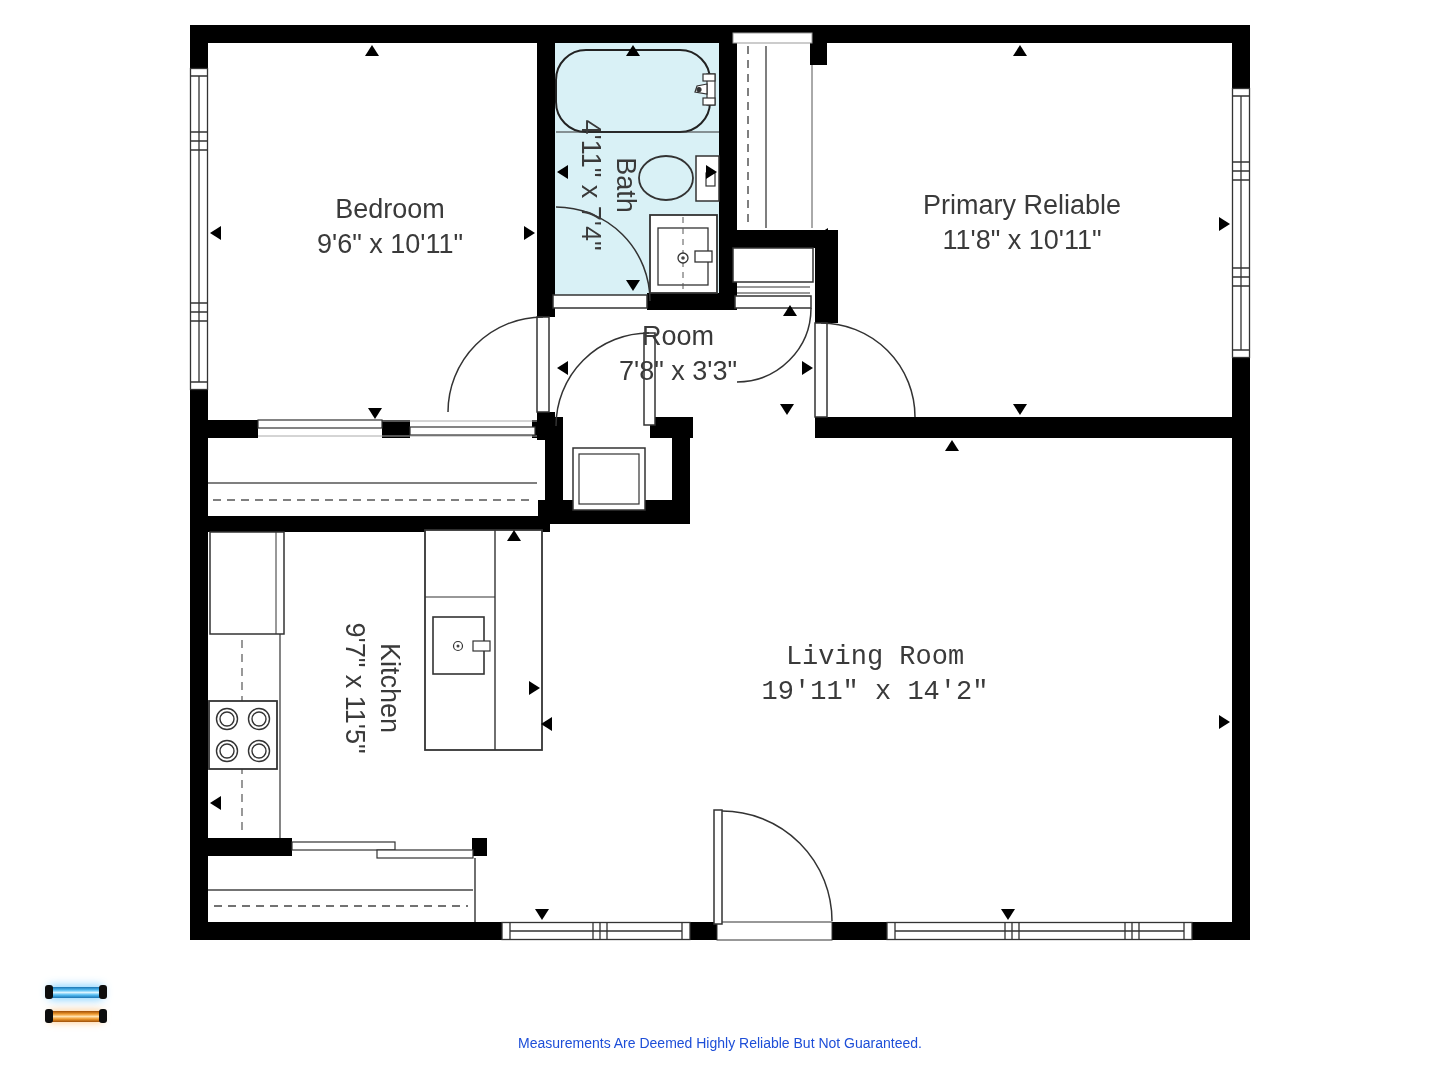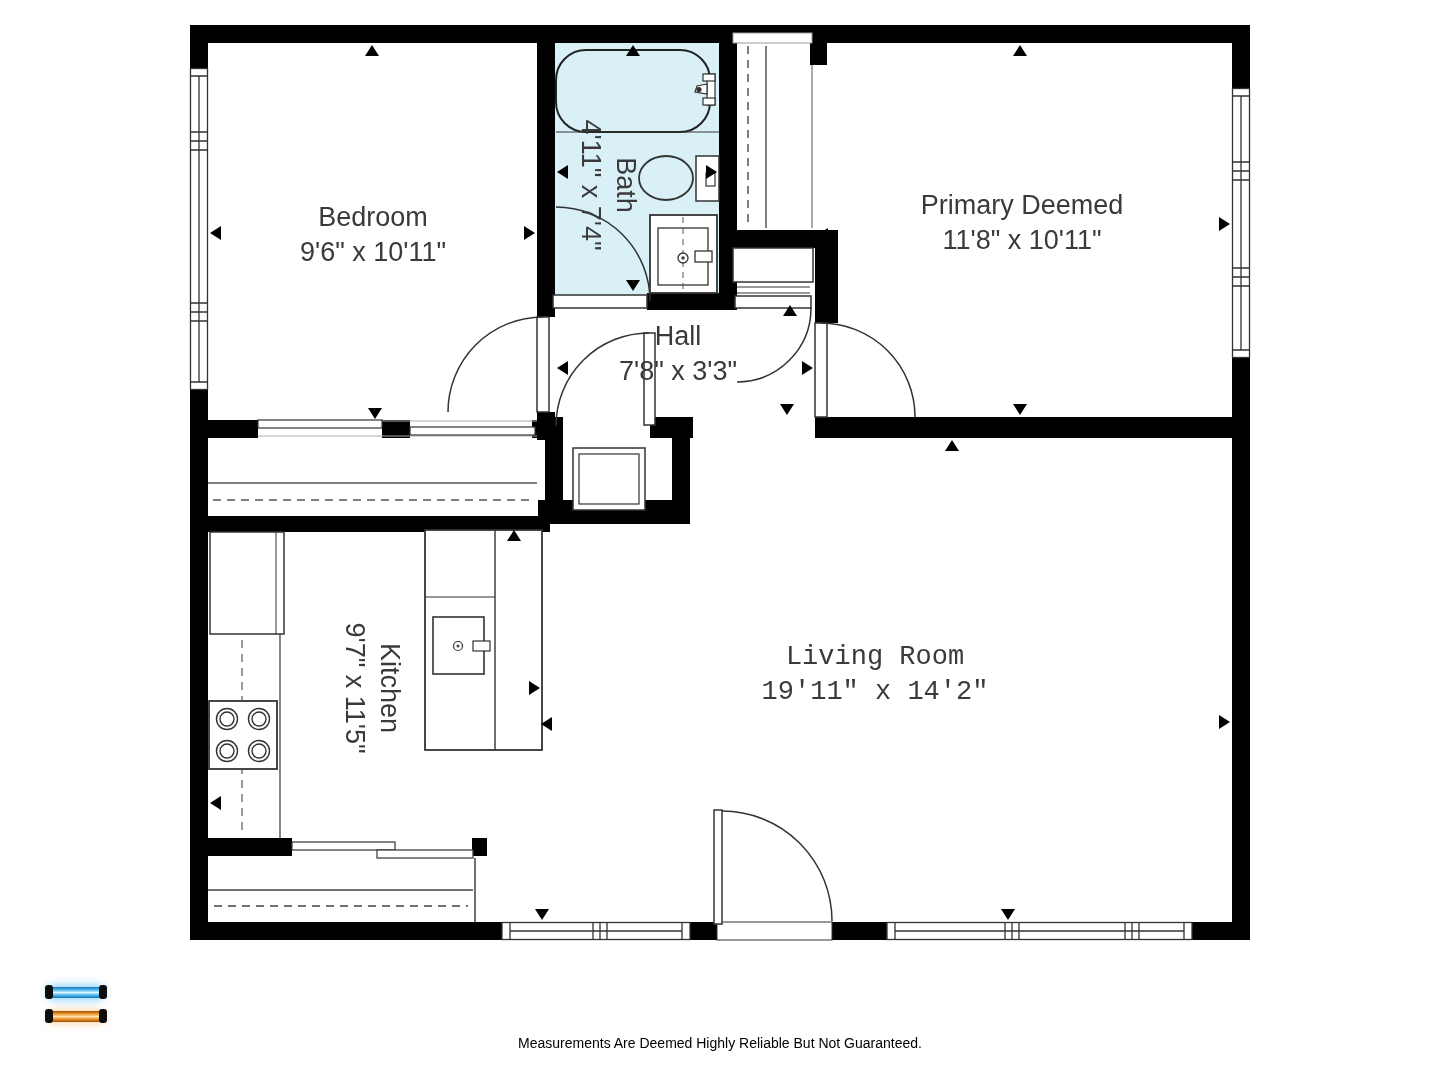--- a/index.html
+++ b/index.html
@@ -3,21 +3,21 @@
 <meta charset="utf-8">
 <style>
   html,body{margin:0;padding:0;background:#ffffff;}
   .stage{position:relative;width:1440px;height:1080px;background:#fff;overflow:hidden;
          font-family:"Liberation Sans","DejaVu Sans",sans-serif;}
   .plan-svg{position:absolute;left:0;top:0;}
   .room-label{position:absolute;transform:translate(-50%,-50%);text-align:center;
               font-size:27px;line-height:35px;color:#3a3a3a;white-space:nowrap;}
   .room-label.rot{transform:translate(-50%,-50%) rotate(90deg);}
   .footer-note{position:absolute;left:50%;top:1035px;transform:translateX(-50%);
-               font-size:14px;color:#000000;}
+               font-size:14px;color:#1d4ed8;}
   .floor-legend{position:absolute;left:45px;top:985px;width:62px;}
   .pill{position:relative;width:62px;height:14px;margin-bottom:10px;display:flex;align-items:center;cursor:pointer;}
   .pill .cap{width:8px;height:14px;background:#0d0d0d;border-radius:3px;z-index:2;}
   .pill .tube{flex:1;height:11px;margin:0 -3px;border-radius:3px;z-index:1;}
   .pill.blue .tube{background:linear-gradient(180deg,#1b74b2 0%,#54bdf2 28%,#d9f4ff 50%,#54bdf2 72%,#1b74b2 100%);
                    box-shadow:0 0 8px 2px rgba(120,205,255,0.85);}
   .pill.orange .tube{background:linear-gradient(180deg,#9c4d06 0%,#ef9a2e 28%,#ffe2ae 50%,#ef9a2e 72%,#9c4d06 100%);
                      box-shadow:0 0 7px 1px rgba(255,170,70,0.55);}
 </style>
 </head>
@@ -205,34 +205,34 @@
     <polygon points="541,724 552,717 552,731"></polygon>
     <polygon points="535,233 524,226 524,240"></polygon>
     <polygon points="717,172 706,165 706,179"></polygon>
     <polygon points="813,368 802,361 802,375"></polygon>
     <polygon points="1230,224 1219,217 1219,231"></polygon>
     <polygon points="1230,722 1219,715 1219,729"></polygon>
     <polygon points="540,688 529,681 529,695"></polygon>
   </g>
 </svg>
 
-<div class="room-label" style="left:373px;top:227px;margin-top:8px;">
+<div class="room-label" style="left:390px;top:227px;">
   <div>Bedroom</div>
   <div>9'6" x 10'11"</div>
 </div>
 <div class="room-label rot" style="left:608px;top:185px;">
   <div>Bath</div>
   <div>4'11" x 7'4"</div>
 </div>
 <div class="room-label" style="left:1022px;top:223px;">
-  <div>Primary Deemed</div>
+  <div>Primary Reliable</div>
   <div>11'8" x 10'11"</div>
 </div>
 <div class="room-label" style="left:678px;top:354px;">
-  <div>Hall</div>
+  <div>Room</div>
   <div>7'8" x 3'3"</div>
 </div>
 <div class="room-label rot" style="left:372px;top:688px;">
   <div>Kitchen</div>
   <div>9'7" x 11'5"</div>
 </div>
 <div class="room-label" style="left:875px;top:675px;font-family:Liberation Mono, monospace;">
   <div>Living Room</div>
   <div>19'11" x 14'2"</div>
 </div>

